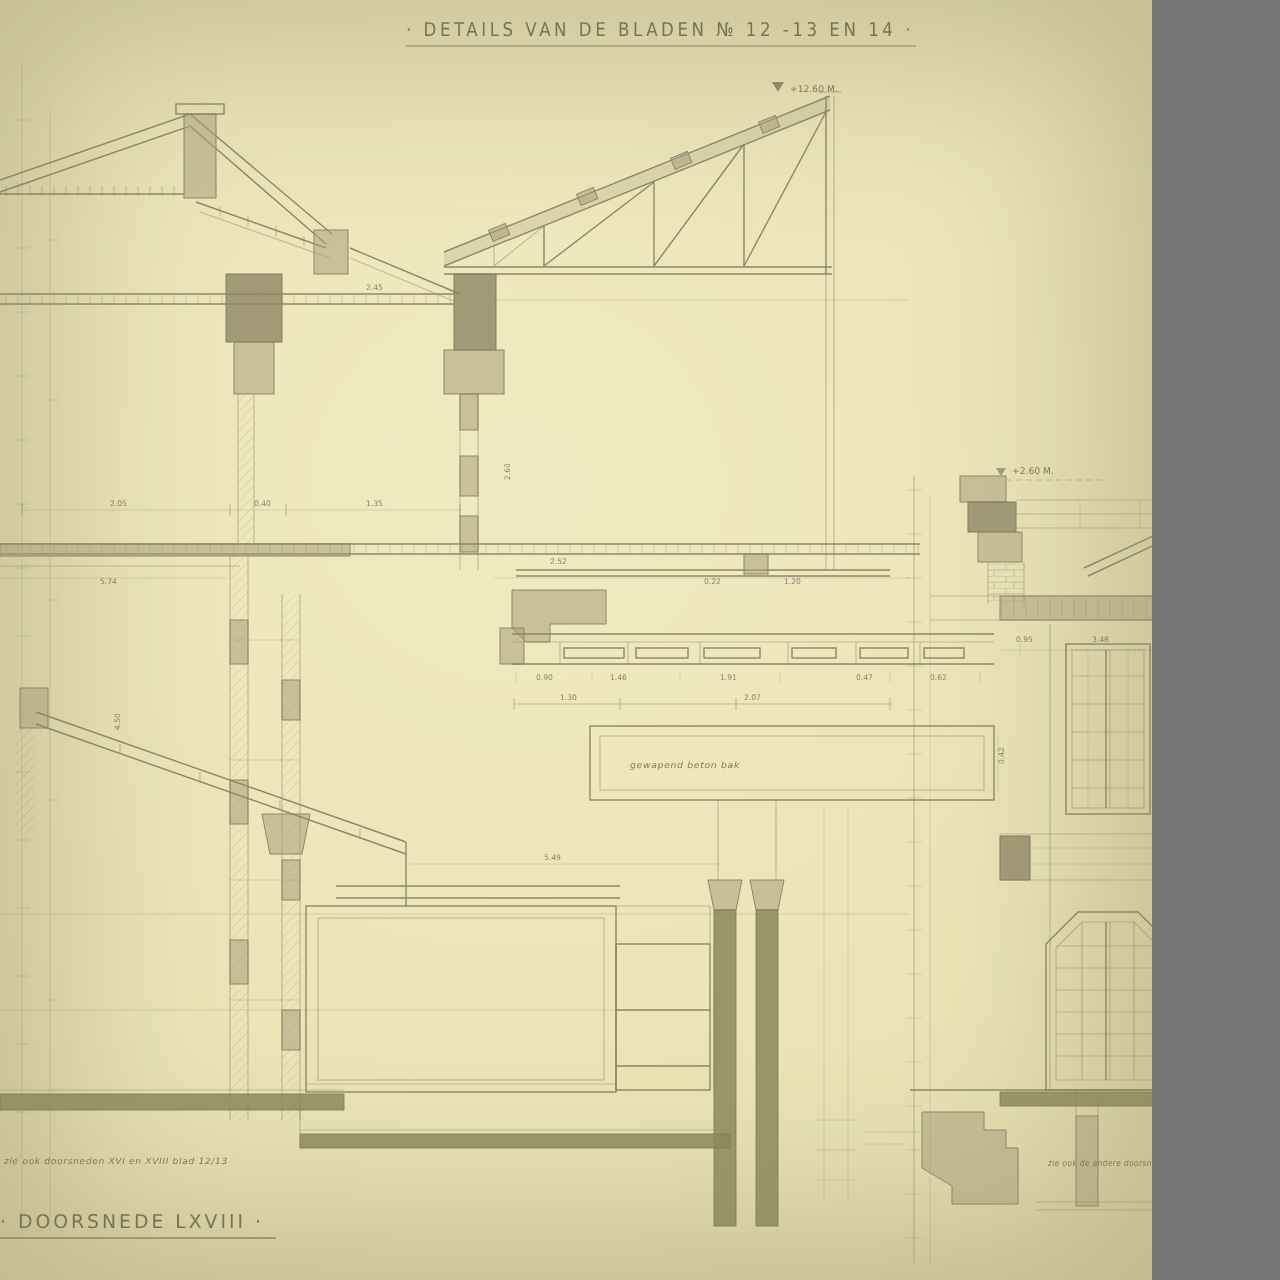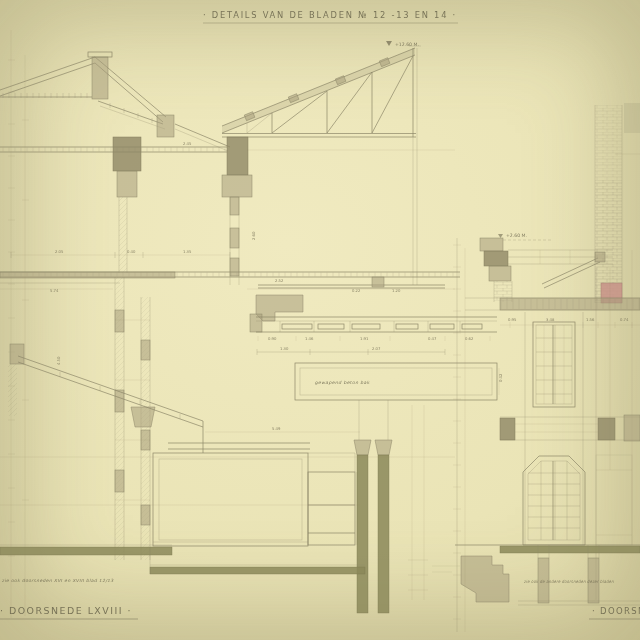--- a/index.html
+++ b/index.html
@@ -1,17 +1,17 @@
 <!DOCTYPE html>
 <html><head>
 <meta charset="utf-8">
 <style>
   html,body{margin:0;padding:0;background:#777;}
   #stage{
-    position:relative;width:640px;height:640px;overflow:hidden;
+    position:relative;width:576px;height:640px;overflow:hidden;
     background:
       radial-gradient(ellipse 130% 110% at 45% 38%, #f0eac0 0%, #eae4b6 45%, #e2dbab 72%, #cfc89a 92%, #bdb68a 100%);
     box-shadow:inset 0 0 90px 25px rgba(110,102,62,.30);
     font-family:"DejaVu Sans",sans-serif;
   }
   svg{display:block;position:absolute;left:0;top:0;overflow:hidden;}
   .ln  {stroke:#8d8769;stroke-width:.7;fill:none;}
   .lnf {stroke:#8d8769;stroke-width:.6;fill:none;opacity:.45;}
   .lnx {stroke:#8d8769;stroke-width:.5;fill:none;opacity:.25;}
   .shade {fill:#a79e7c;fill-opacity:.55;stroke:#8d8769;stroke-width:.5;}

